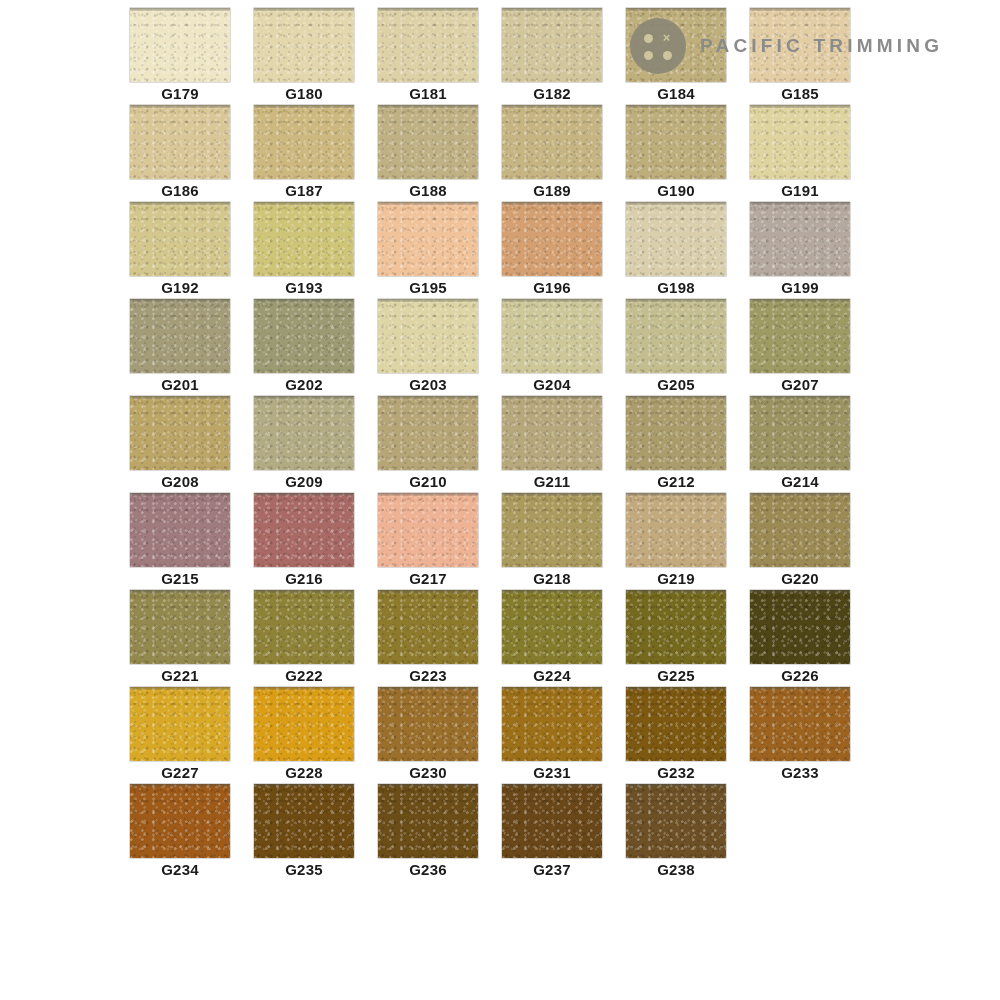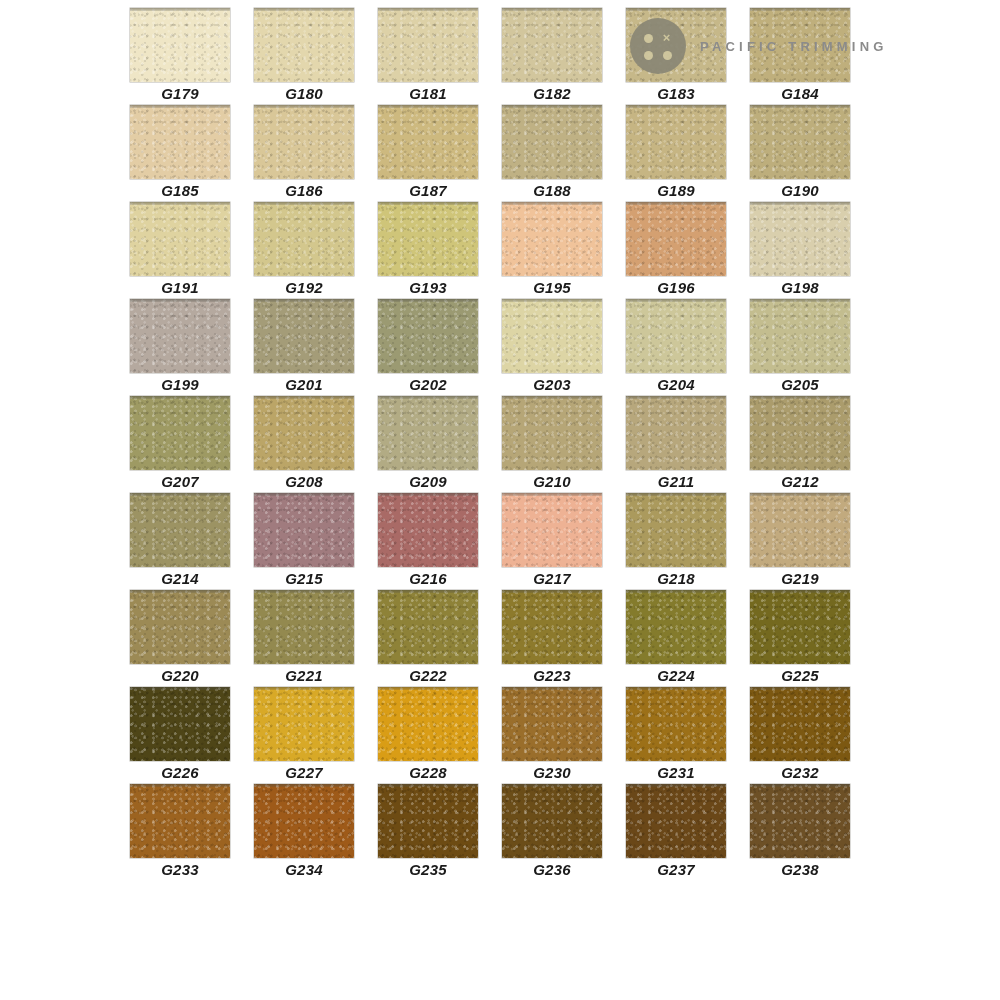--- a/index.html
+++ b/index.html
@@ -33,21 +33,20 @@
     grid-template-columns: repeat(6, 100px);
     grid-auto-rows: 97px;
     column-gap: 24px;
     row-gap: 0px;
   }
 
   .cell {
     width: 100px;
     height: 120px;
     position: relative;
-    font-style: italic;
   }
 
   .chip {
     width: 100px;
     height: 74px;
     position: relative;
     box-shadow: 0 0 0 0.5px rgba(120,118,105,0.55);
     overflow: hidden;
     background-repeat: repeat;
   }
@@ -129,21 +128,21 @@
     left: 30px; top: 13px;
     width: 13px; height: 13px;
     color: #cfc79f;
     font-size: 13px;
     line-height: 13px;
     font-weight: bold;
     text-align: center;
     font-family: "Liberation Sans", sans-serif;
   }
   .wm-text {
-    font-size: 13px;
+    font-size: 19px;
     font-weight: bold;
     letter-spacing: 4.2px;
     color: #8b8b8b;
     font-family: "Liberation Sans", sans-serif;
     white-space: nowrap;
   }
 </style>
 </head>
 <body>
 
@@ -158,24 +157,20 @@
         <div class="chip" style="background-color: rgb(227, 215, 173);"></div>
         <div class="label">G180</div>
       </div>
       <div class="cell">
         <div class="chip" style="background-color: rgb(221, 209, 167);"></div>
         <div class="label">G181</div>
       </div>
       <div class="cell">
         <div class="chip" style="background-color: rgb(210, 198, 157);"></div>
         <div class="label">G182</div>
-      </div>
-      <div class="cell">
-        <div class="chip" style="background-color: rgb(198, 184, 137);"></div>
-        <div class="label">G183</div>
       </div>
       <div class="cell">
         <div class="chip" style="background-color: rgb(191, 175, 124);"></div>
         <div class="label">G184</div>
       </div>
       <div class="cell">
         <div class="chip" style="background-color: rgb(227, 205, 165);"></div>
         <div class="label">G185</div>
       </div>
       <div class="cell">

